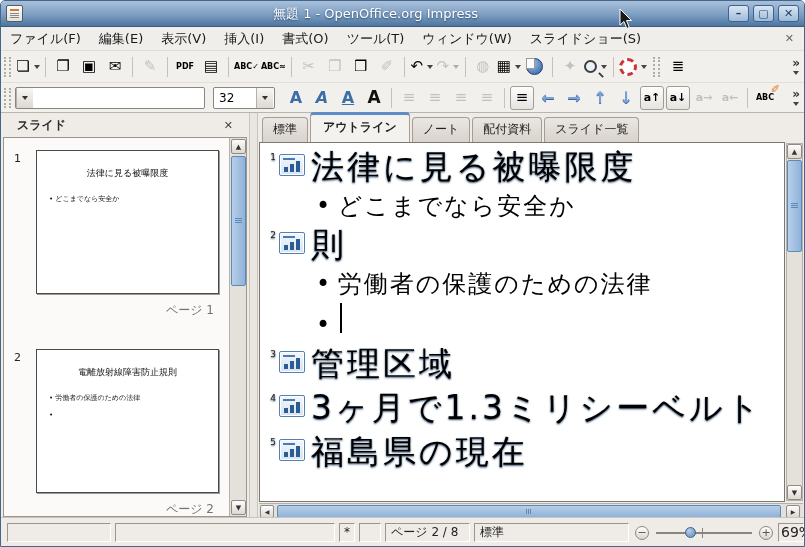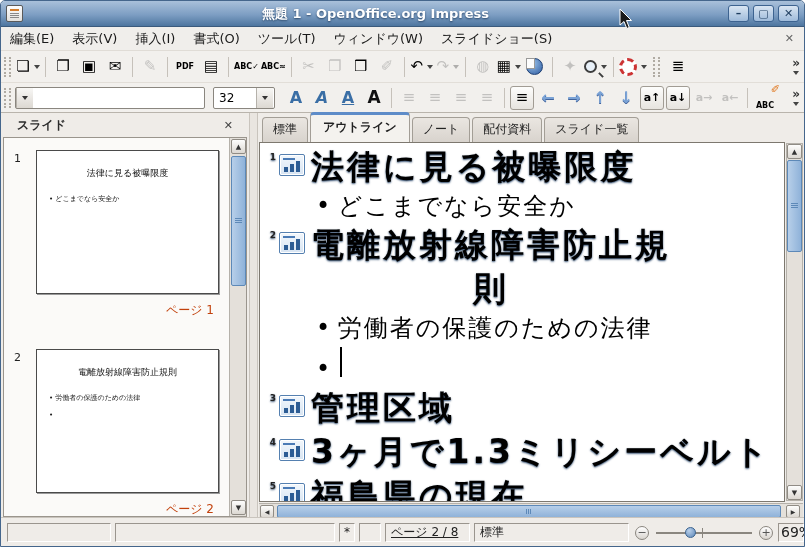--- a/index.html
+++ b/index.html
@@ -7,21 +7,21 @@
   .app { position:relative; width:805px; height:547px; background:#efece8; border:1px solid #45668c; border-radius:5px 5px 0 0; overflow:hidden; }
 
   
   .titlebar { position:absolute; left:0; top:0; width:100%; height:26px;
     background:linear-gradient(180deg,#a9c0da 0%,#7d9ec3 55%,#4d759f 100%);
     display:flex; align-items:center; padding:0 5px; border-bottom:1px solid #3b5a7c; }
   .app-icon { width:17px; height:17px; background:linear-gradient(#fdfdfd,#e3e1dd); border:1px solid #5a5a5a; border-radius:2px; position:relative; }
   .app-icon::before { content:""; position:absolute; left:3px; top:3px; right:3px; height:2px; background:#d27c2c; }
   .app-icon::after { content:""; position:absolute; left:3px; top:7px; right:3px; height:5px;
     background:linear-gradient(#888 1px,transparent 1px) 0 0/100% 2px; }
-  .title { flex:1; text-align:center; color:#fff; font-weight:bold; font-size:13px; text-shadow:0 1px 2px #2a4668; }
+  .title { flex:1; text-align:center; color:#fff; font-weight:normal; font-size:13px; text-shadow:0 1px 2px #2a4668; }
   .winbtns { display:flex; gap:4px; }
   .wbtn { width:21px; height:17px; border:1px solid #3d6390; border-radius:3px; color:#1d3c5e; font-size:11px; font-weight:bold;
     line-height:15px; text-align:center; background:linear-gradient(#d9e5f2,#9fbbda); }
 
   
   .menubar { position:absolute; left:0; top:26px; width:100%; height:24px; background:#f0eeeb; border-bottom:1px solid #e0dcd6;
     display:flex; align-items:center; font-size:13px; color:#1a1a1a; }
   .menu-items { display:flex; height:100%; }
   .mi { padding:0 9px; line-height:24px; cursor:default; }
   .doc-close { margin-left:auto; padding:0 10px; color:#666; font-size:11px; }
@@ -48,21 +48,21 @@
   .fmt-bold .glyph { color:#3a6ea5; font-weight:bold; font-size:16px; }
   .fmt-italic .glyph { color:#3a6ea5; font-weight:bold; font-style:italic; font-size:16px; }
   .fmt-underline .glyph { color:#3a6ea5; font-weight:bold; text-decoration:underline; font-size:16px; }
   .fmt-color .glyph { color:#111; font-weight:bold; font-size:17px; }
   .globe::before { content:""; width:15px; height:15px; border-radius:50%;
     background:radial-gradient(circle at 35% 30%,#9ec4ea,#2c5aa0); border:1px solid #1d3f73; }
   .globe::after { content:""; position:absolute; left:3px; top:3px; width:7px; height:9px; background:#fdfdfd; border:1px solid #999; }
   .magnifier::before { content:""; width:9px; height:9px; border:2px solid #3d3d3d; border-radius:50%; background:#e8f0f8; }
   .magnifier::after { content:""; position:absolute; right:4px; bottom:3px; width:6px; height:2px; background:#3d3d3d; transform:rotate(45deg); }
   .lifebuoy::before { content:""; width:12px; height:12px; border-radius:50%; border:3px dashed #cc3333; background:#fff; }
-  .abcpen { position:relative;align-items:flex-end; }
+  .abcpen { position:relative; }
   .abcpen::after { content:"✐"; position:absolute; top:-3px; right:-3px; font-size:11px; color:#e07820; border-top:none; border-left:none; border-right:none; width:auto; height:auto; }
   .overflow { margin-left:auto; margin-right:4px; display:flex; flex-direction:column; align-items:center; line-height:9px;
     font-size:12px; font-weight:bold; color:#333; }
   .overflow .ocaret { width:0; height:0; border-left:3px solid transparent; border-right:3px solid transparent; border-top:4px solid #444; margin-top:3px; }
 
   .combo { display:flex; align-items:center; height:22px; border:1px solid #8a867f; border-radius:2px; background:#fff; margin-right:8px; }
   .combo input { border:none; outline:none; height:18px; font-size:12px; padding:0 5px; font-family:inherit; background:transparent; }
   .combo-btn { width:17px; height:20px; border-left:1px solid #b5b1aa; background:linear-gradient(#f8f7f5,#dcd8d2);
     display:flex; align-items:center; justify-content:center; }
   .combo-btn i { width:0; height:0; border-left:3px solid transparent; border-right:3px solid transparent; border-top:4px solid #333; }
@@ -73,21 +73,21 @@
   .sp-close { margin-left:auto; font-size:11px; color:#444; font-weight:normal; }
   .sp-body { position:absolute; left:2px; top:24px; right:2px; bottom:2px; background:#fbfaf8; border:1px solid #9a958d; overflow:hidden; }
   .sp-item { position:relative; margin:12px 0 30px 0; }
   .sp-num { position:absolute; left:10px; top:2px; font-size:11px; color:#222; }
   .sp-thumb { position:relative; margin-left:32px; width:183px; height:144px; background:#fff; border:1px solid #4a4a4a;
     box-shadow:1px 1px 0 #999; }
   .sp-title { text-align:center; margin-top:16px; font-size:9px; color:#111; white-space:nowrap; overflow:hidden; }
   .sp-bullet { margin:14px 0 0 12px; font-size:7px; color:#222; white-space:nowrap; overflow:hidden; }
   .sp-bullet + .sp-bullet { margin-top:8px; }
   .sp-bullet::before { content:"• "; font-size:7px; }
-  .sp-page { margin:8px 6px 0 0; text-align:right; width:210px; font-size:12px; color:#c2410c; }
+  .sp-page { margin:8px 6px 0 0; text-align:right; width:210px; font-size:12px; color:#737373; }
   .sp-scroll { position:absolute; right:0; top:0; width:17px; bottom:0; background:#e4e0da; border-left:1px solid #b5b1aa; }
   .sb-btn { position:absolute; left:1px; width:15px; height:15px; background:linear-gradient(#fdfdfc,#dcd8d2);
     border:1px solid #908c85; border-radius:2px; font-size:7px; color:#333; text-align:center; line-height:14px; }
   .sb-thumb { position:absolute; left:1px; width:15px; border:1px solid #5d89b8; border-radius:2px;
     background:linear-gradient(90deg,#b7cfe9,#8fb2d9); }
   .sb-thumb::after { content:""; position:absolute; left:3px; right:3px; top:50%; height:5px; margin-top:-3px;
     background:linear-gradient(#5d89b8 1px,transparent 1px) 0 0/100% 2px; }
 
   .splitter { position:absolute; left:248px; top:112px; width:9px; height:406px; background:#e9e5e0;
     border-left:1px solid #c9c4bd; border-right:1px solid #c9c4bd; }
@@ -123,21 +123,21 @@
   .h-thumb::after { content:""; position:absolute; top:3px; bottom:3px; left:50%; width:5px; margin-left:-3px;
     background:linear-gradient(90deg,#5d89b8 1px,transparent 1px) 0 0/2px 100%; }
 
   
   .statusbar { position:absolute; left:0; bottom:0; width:100%; height:29px; background:#efece8; border-top:1px solid #c9c4bd; }
   .sfield { position:absolute; top:5px; height:19px; border:1px solid; border-color:#9a958e #fff #fff #9a958e;
     font-size:12px; color:#222; padding:0 5px; line-height:17px; }
   .f1 { left:6px; width:104px; } .f2 { left:114px; width:220px; }
   .f3 { left:338px; width:16px; text-align:center; padding:0; }
   .f4 { left:358px; width:22px; }
-  .f5 { left:384px; width:85px;text-decoration:underline; } .f6 { left:473px; width:155px; }
+  .f5 { left:384px; width:85px; } .f6 { left:473px; width:155px; }
   .f7 { left:777px; width:26px; padding:0 2px; font-size:14px; }
   .zoomctl { position:absolute; left:634px; top:6px; width:138px; height:17px; display:flex; align-items:center; }
   .zbtn { width:14px; height:14px; border-radius:50%; border:1px solid #8a867f; background:linear-gradient(#fff,#d9d5cf);
     font-size:11px; line-height:12px; text-align:center; color:#555; flex:none; }
   .ztrack { position:relative; flex:1; height:2px; background:#8a867f; margin:0 7px; }
   .ztick { position:absolute; left:48%; top:-4px; width:1px; height:10px; background:#8a867f; }
   .zthumb { position:absolute; left:30%; top:-5px; width:11px; height:11px; border-radius:50%;
     background:radial-gradient(circle at 35% 30%,#b9d0ea,#5d87b8); border:1px solid #3a6390; }
 
   .mouse-pointer { position:absolute; left:618px; top:8px; z-index:10; }
@@ -153,20 +153,21 @@
     <span class="winbtns">
       <span class="wbtn">–</span>
       <span class="wbtn">▢</span>
       <span class="wbtn">✕</span>
     </span>
   </div>
 
   <div class="menubar">
     <div class="menu-items">
 
+    <span class="mi"><span>ファイル(F)</span></span>
         <span class="mi"><span>編集(E)</span></span>
         <span class="mi"><span>表示(V)</span></span>
         <span class="mi"><span>挿入(I)</span></span>
         <span class="mi"><span>書式(O)</span></span>
         <span class="mi"><span>ツール(T)</span></span>
         <span class="mi"><span>ウィンドウ(W)</span></span>
         <span class="mi"><span>スライドショー(S)</span></span>
       </div>
     <span class="doc-close">✕</span>
   </div>
@@ -600,21 +601,21 @@
 
           <span class="otxt"><span class="otext">どこまでなら安全か</span></span>
         </div>
           <div class="orow title">
           <span class="onum">2</span>
           <span class="oicon">
               <i class="b1"></i>
               <i class="b2"></i>
               <i class="b3"></i>
             </span>
-          <span class="otxt"><span class="otext">電離放射線障害防止規</span><span class="otext2">則</span></span>
+          <span class="otxt"><span class="otext2">則</span></span>
         </div>
           <div class="orow bullet">
 
           <span class="otxt"><span class="otext">労働者の保護のための法律</span></span>
         </div>
           <div class="orow bullet">
 
           <span class="otxt"><span class="otext"></span><span class="tcursor"></span></span>
         </div>
           <div class="orow title">

